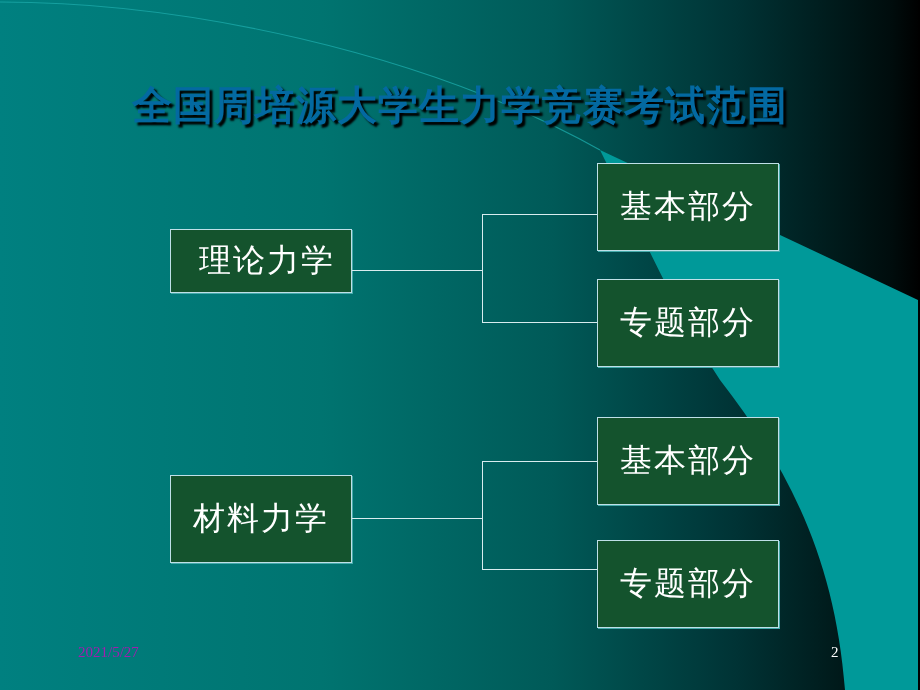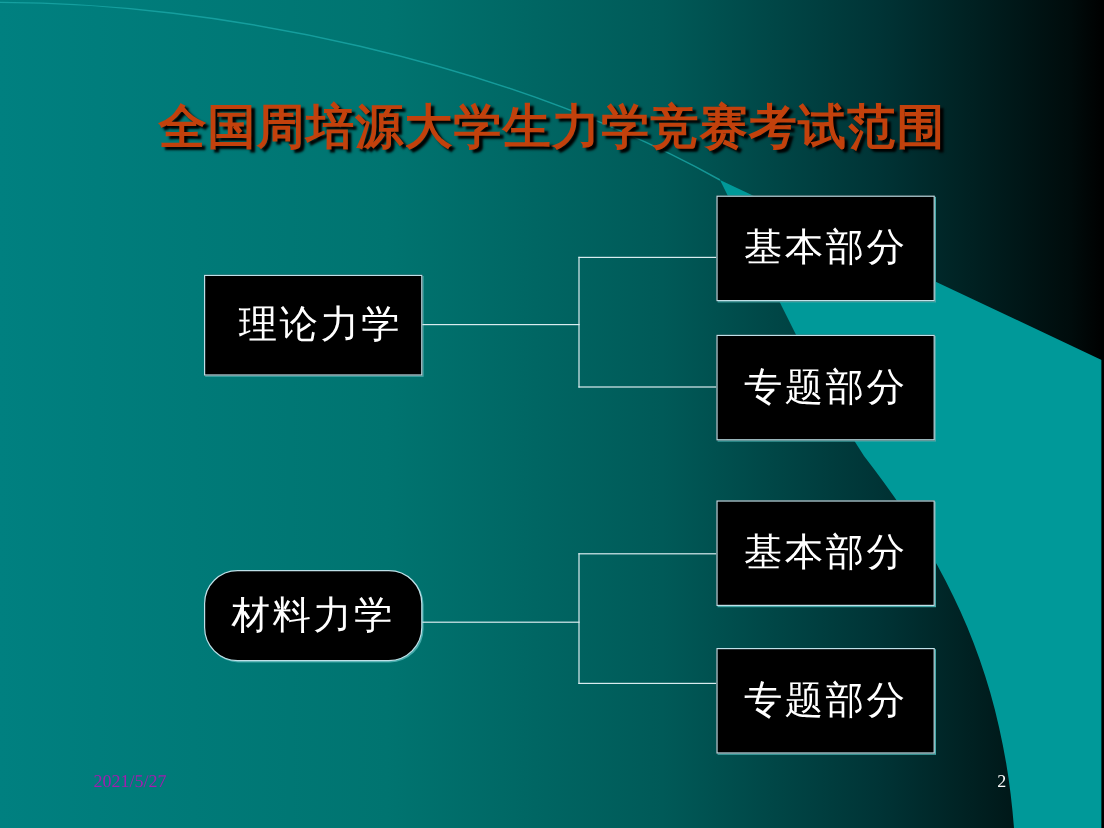--- a/index.html
+++ b/index.html
@@ -2,50 +2,50 @@
 <html><head>
 <meta charset="utf-8">
 <style>
   html, body { margin:0; padding:0; }
   body { width:920px; height:690px; overflow:hidden; position:relative;
     background: linear-gradient(to right, #008080 0%, #007470 35%, #005a58 60%, #003335 80%, #000c0c 97%, #000 100%);
     font-family: "DejaVu Serif", "Liberation Serif", serif; }
   .bg-svg { position:absolute; left:0; top:0; width:920px; height:690px; }
   .title { position:absolute; left:0; top:78px; width:920px; text-align:center;
     font-family:"DejaVu Sans", "Liberation Sans", sans-serif; font-size:40px; font-weight:bold;
-    color:#c2410c; letter-spacing:1px; text-shadow: 3px 3px 2px #000; }
-  .box { position:absolute; background:#000000; border:1px solid #bfe0e8;
+    color:#0369a1; letter-spacing:1px; text-shadow: 3px 3px 2px #000; }
+  .box { position:absolute; background:#14532d; border:1px solid #bfe0e8;
     box-sizing:border-box; color:#fff; display:flex; align-items:center; justify-content:center;
     font-size:32px; letter-spacing:2px; box-shadow: 1px 1px 0 #4aa; }
   .line { position:absolute; background:#d9ecef; }
   .footer-date { position:absolute; left:78px; top:644px; color:#a21caf; font-size:15px;
     font-family:"Liberation Serif", serif; }
   .footer-page { position:absolute; left:831px; top:644px; color:#fff; font-size:15px;
     font-family:"Liberation Serif", serif; }
 </style>
 </head>
 <body>
 
 <svg class="bg-svg" viewBox="0 0 920 690">
   <path d="M0,2 C180,2 420,50 600,150" stroke="#1aa8a8" stroke-width="1.2" fill="none" opacity="0.8"></path>
   <path d="M600,150 L918,300 L918,690 L845,690 C835,560 790,470 720,380 C680,320 640,230 600,150 Z" fill="#009999"></path>
   <rect x="918" y="0" width="2" height="690" fill="#000"></rect>
 </svg>
 
 <div class="title">全国周培源大学生力学竞赛考试范围</div>
 
-<div class="box" style="left:170px;top:229px;width:182px;height:84px;padding-left:12px;">理论力学</div>
+<div class="box" style="left:170px;top:229px;width:182px;height:64px;padding-left:12px;">理论力学</div>
 <div class="line" style="left:352px;top:270px;width:131px;height:1px;"></div>
 <div class="line" style="left:482px;top:214px;width:1px;height:109px;"></div>
 <div class="line" style="left:482px;top:214px;width:115px;height:1px;"></div>
 <div class="line" style="left:482px;top:322px;width:115px;height:1px;"></div>
 <div class="box" style="left:597px;top:163px;width:182px;height:88px;">基本部分</div>
 <div class="box" style="left:597px;top:279px;width:182px;height:88px;">专题部分</div>
 
-<div class="box" style="left:170px;top:475px;width:182px;height:76px;border-radius:28px;">材料力学</div>
+<div class="box" style="left:170px;top:475px;width:182px;height:88px;">材料力学</div>
 <div class="line" style="left:352px;top:518px;width:131px;height:1px;"></div>
 <div class="line" style="left:482px;top:461px;width:1px;height:109px;"></div>
 <div class="line" style="left:482px;top:461px;width:115px;height:1px;"></div>
 <div class="line" style="left:482px;top:569px;width:115px;height:1px;"></div>
 <div class="box" style="left:597px;top:417px;width:182px;height:88px;">基本部分</div>
 <div class="box" style="left:597px;top:540px;width:182px;height:88px;">专题部分</div>
 
 <div class="footer-date">2021/5/27</div>
 <div class="footer-page">2</div>
 

